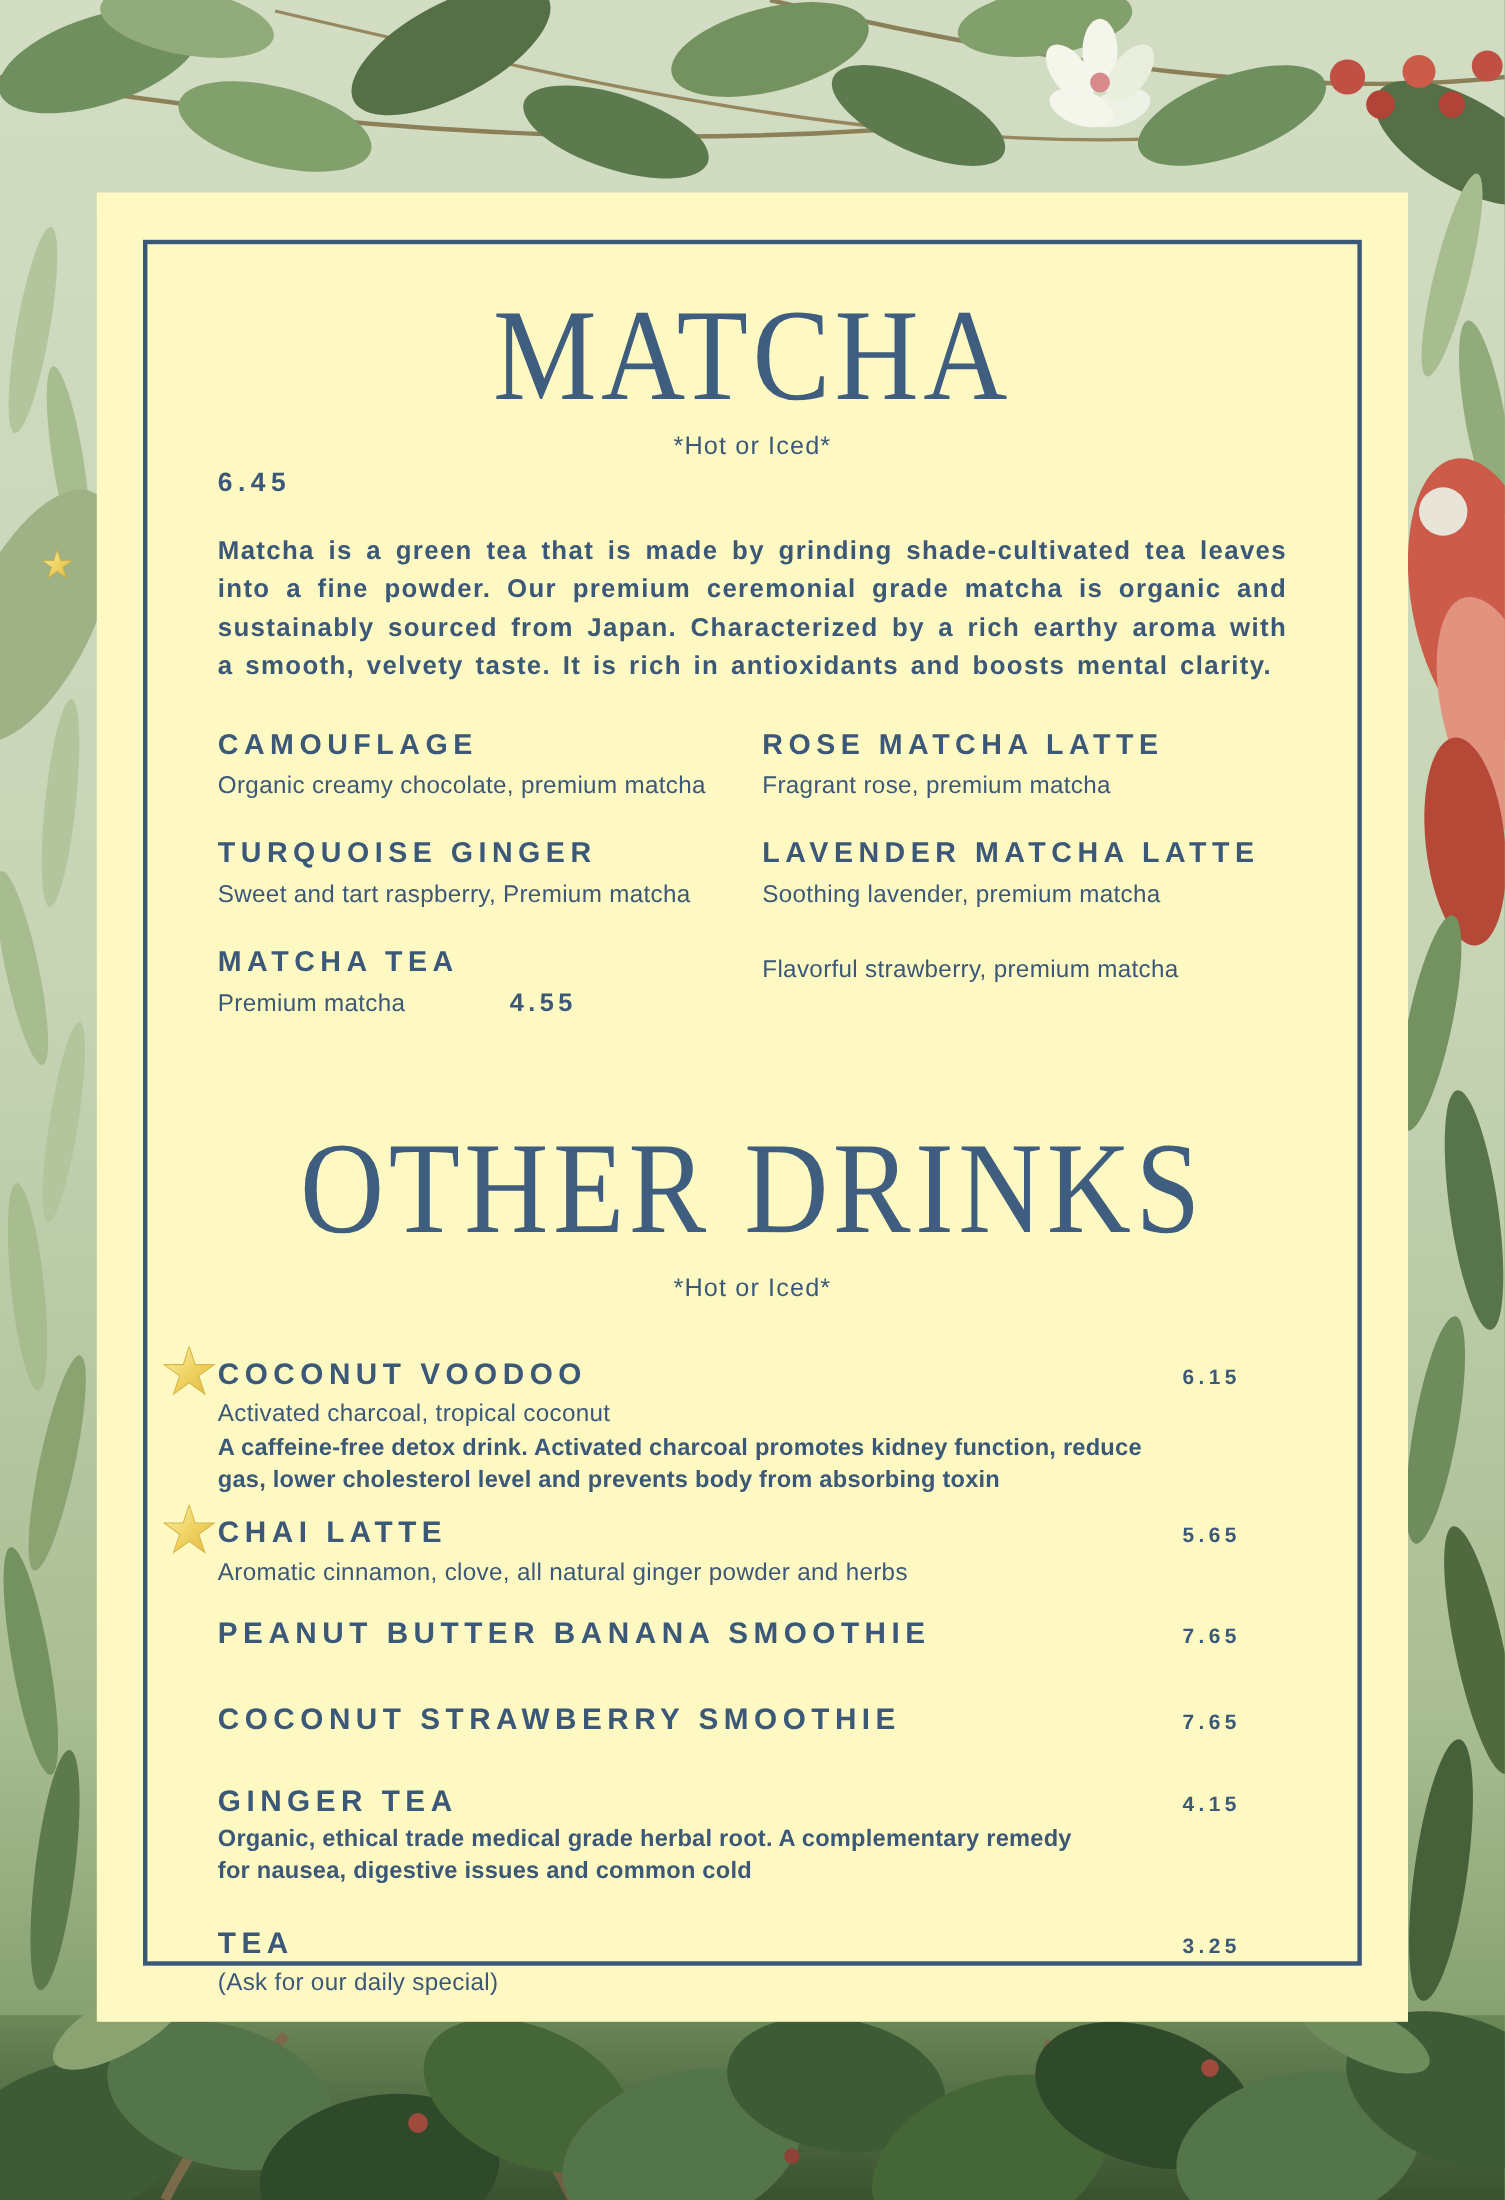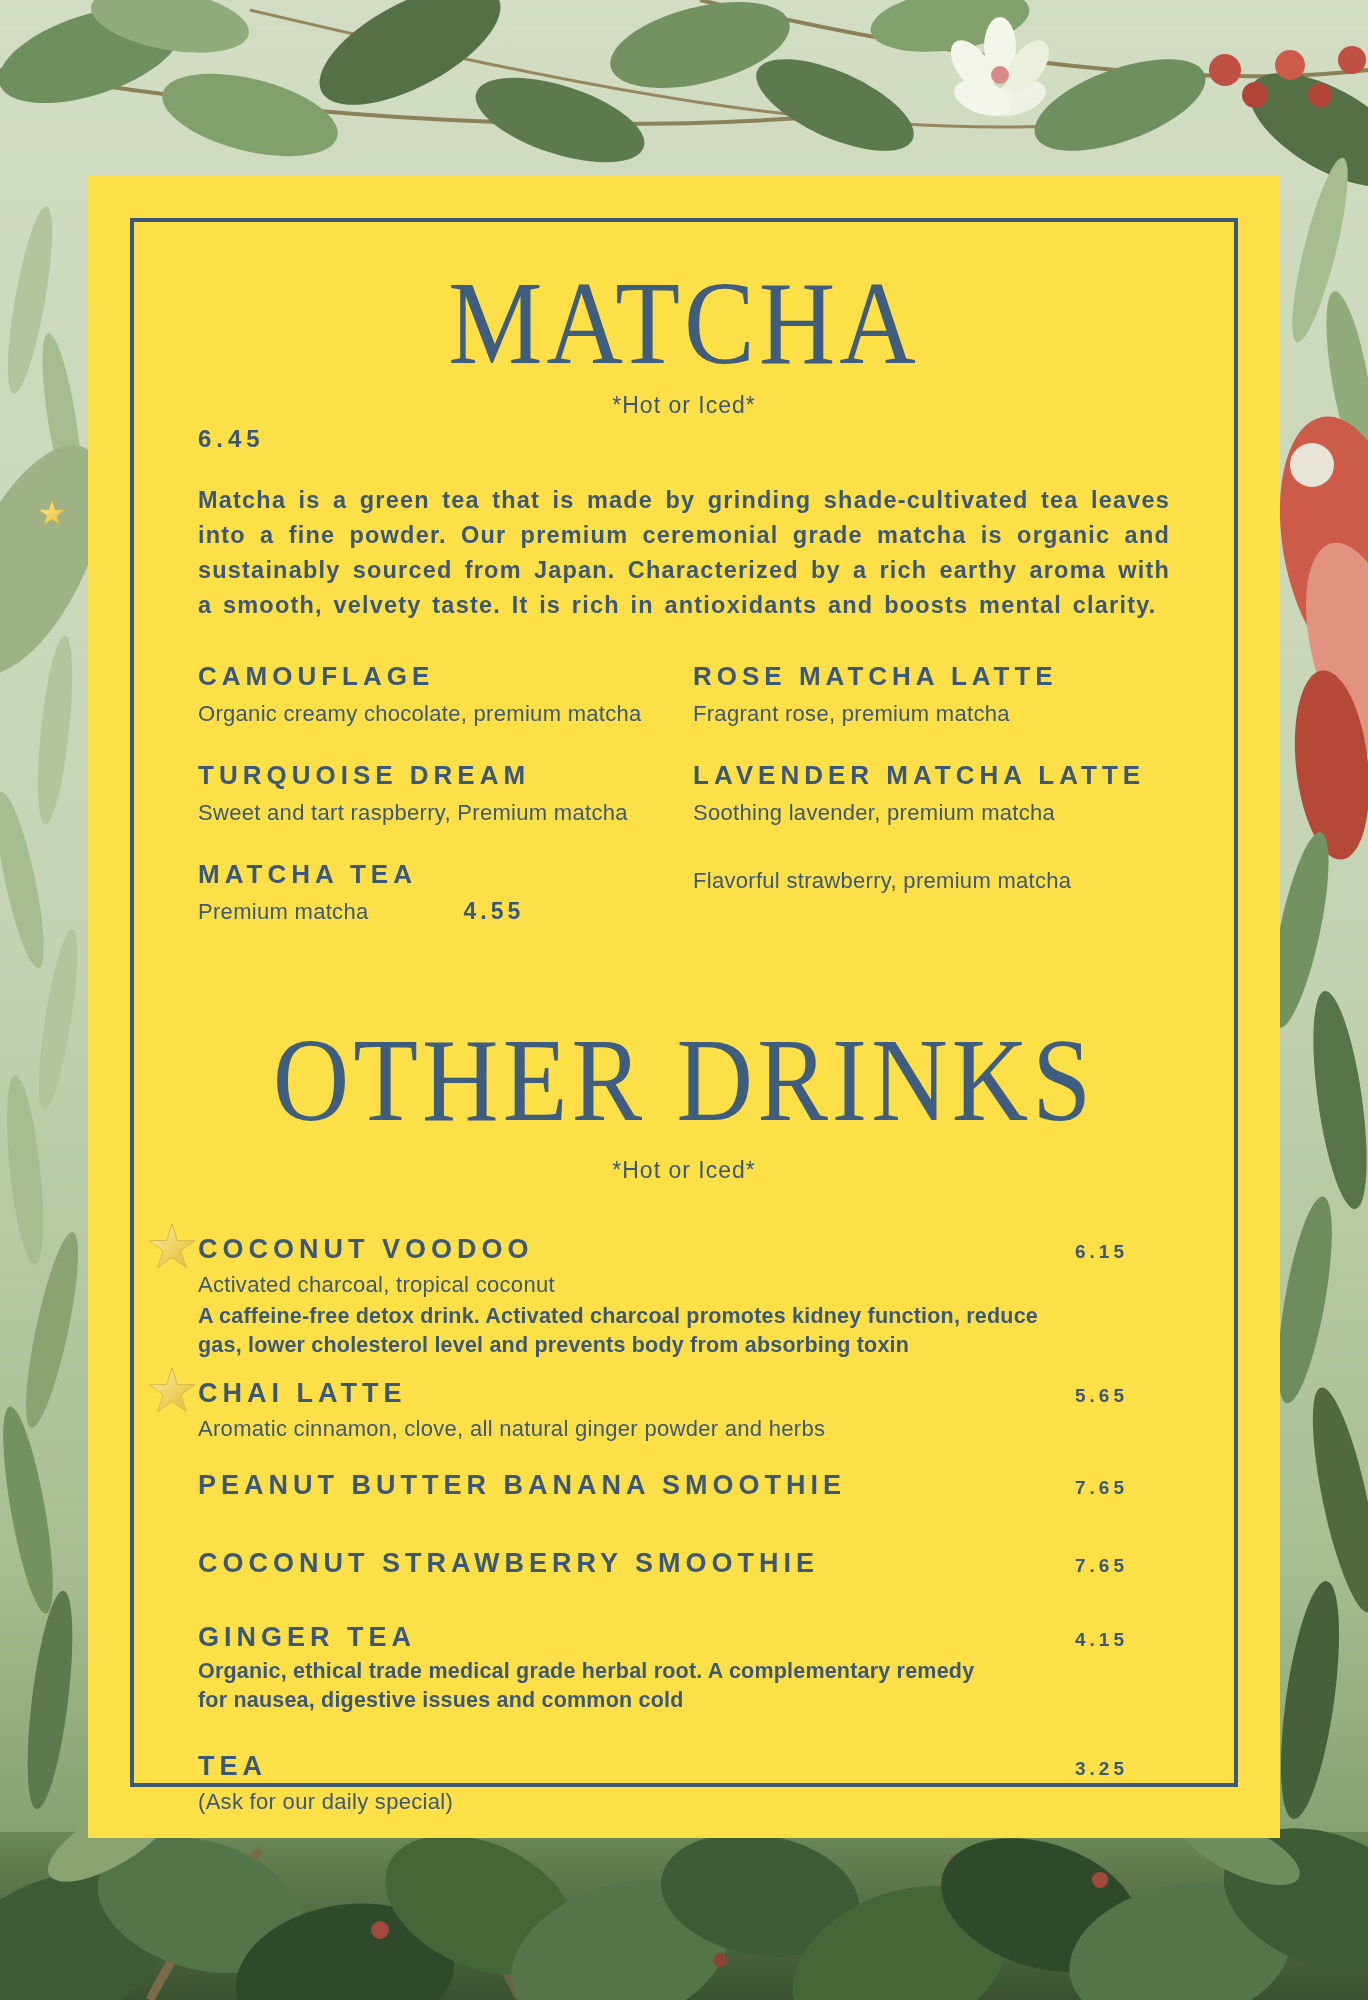--- a/index.html
+++ b/index.html
@@ -1,21 +1,21 @@
 <!DOCTYPE html>
 <html><head>
 <meta charset="utf-8">
 <style>
   html,body{margin:0;padding:0;background:#889b77;}
   .canvas{position:relative;width:1368px;height:2000px;overflow:hidden;
           font-family:"Liberation Sans",sans-serif;}
   .bg{position:absolute;inset:0;z-index:0;}
   
   .page{position:absolute;left:88px;top:175px;width:1192px;height:1663px;
-        background:#fde047;z-index:2;}
+        background:#fef9c3;z-index:2;}
   .menu-box{position:absolute;left:42px;top:43px;right:42px;bottom:51px;
             border:4px solid #3a5878;padding:0 64px;box-sizing:border-box;
             color:#3b5878;}
   
   .big-title{font-family:"Liberation Serif","DejaVu Serif",serif;
              font-weight:normal;color:#3f5d7e;text-align:center;
              font-size:106px;line-height:1;letter-spacing:4px;
              transform:scale(1,1.12);transform-origin:center top;}
   .matcha-title{margin-top:42px;}
   .other-title{margin-top:96px;}
@@ -179,21 +179,21 @@
       <div class="matcha-grid">
         <div class="m-item">
           <div class="m-name">CAMOUFLAGE</div>
           <div class="m-desc">Organic creamy chocolate, premium matcha</div>
         </div>
         <div class="m-item">
           <div class="m-name">ROSE MATCHA LATTE</div>
           <div class="m-desc">Fragrant rose, premium matcha</div>
         </div>
         <div class="m-item">
-          <div class="m-name">TURQUOISE DREAM</div>
+          <div class="m-name">TURQUOISE GINGER</div>
           <div class="m-desc">Sweet and tart raspberry, Premium matcha</div>
         </div>
         <div class="m-item">
           <div class="m-name">LAVENDER MATCHA LATTE</div>
           <div class="m-desc">Soothing lavender, premium matcha</div>
         </div>
         <div class="m-item">
           <div class="m-name">MATCHA TEA</div>
           <div class="inline-price-row">
             <span class="m-desc">Premium matcha</span>

